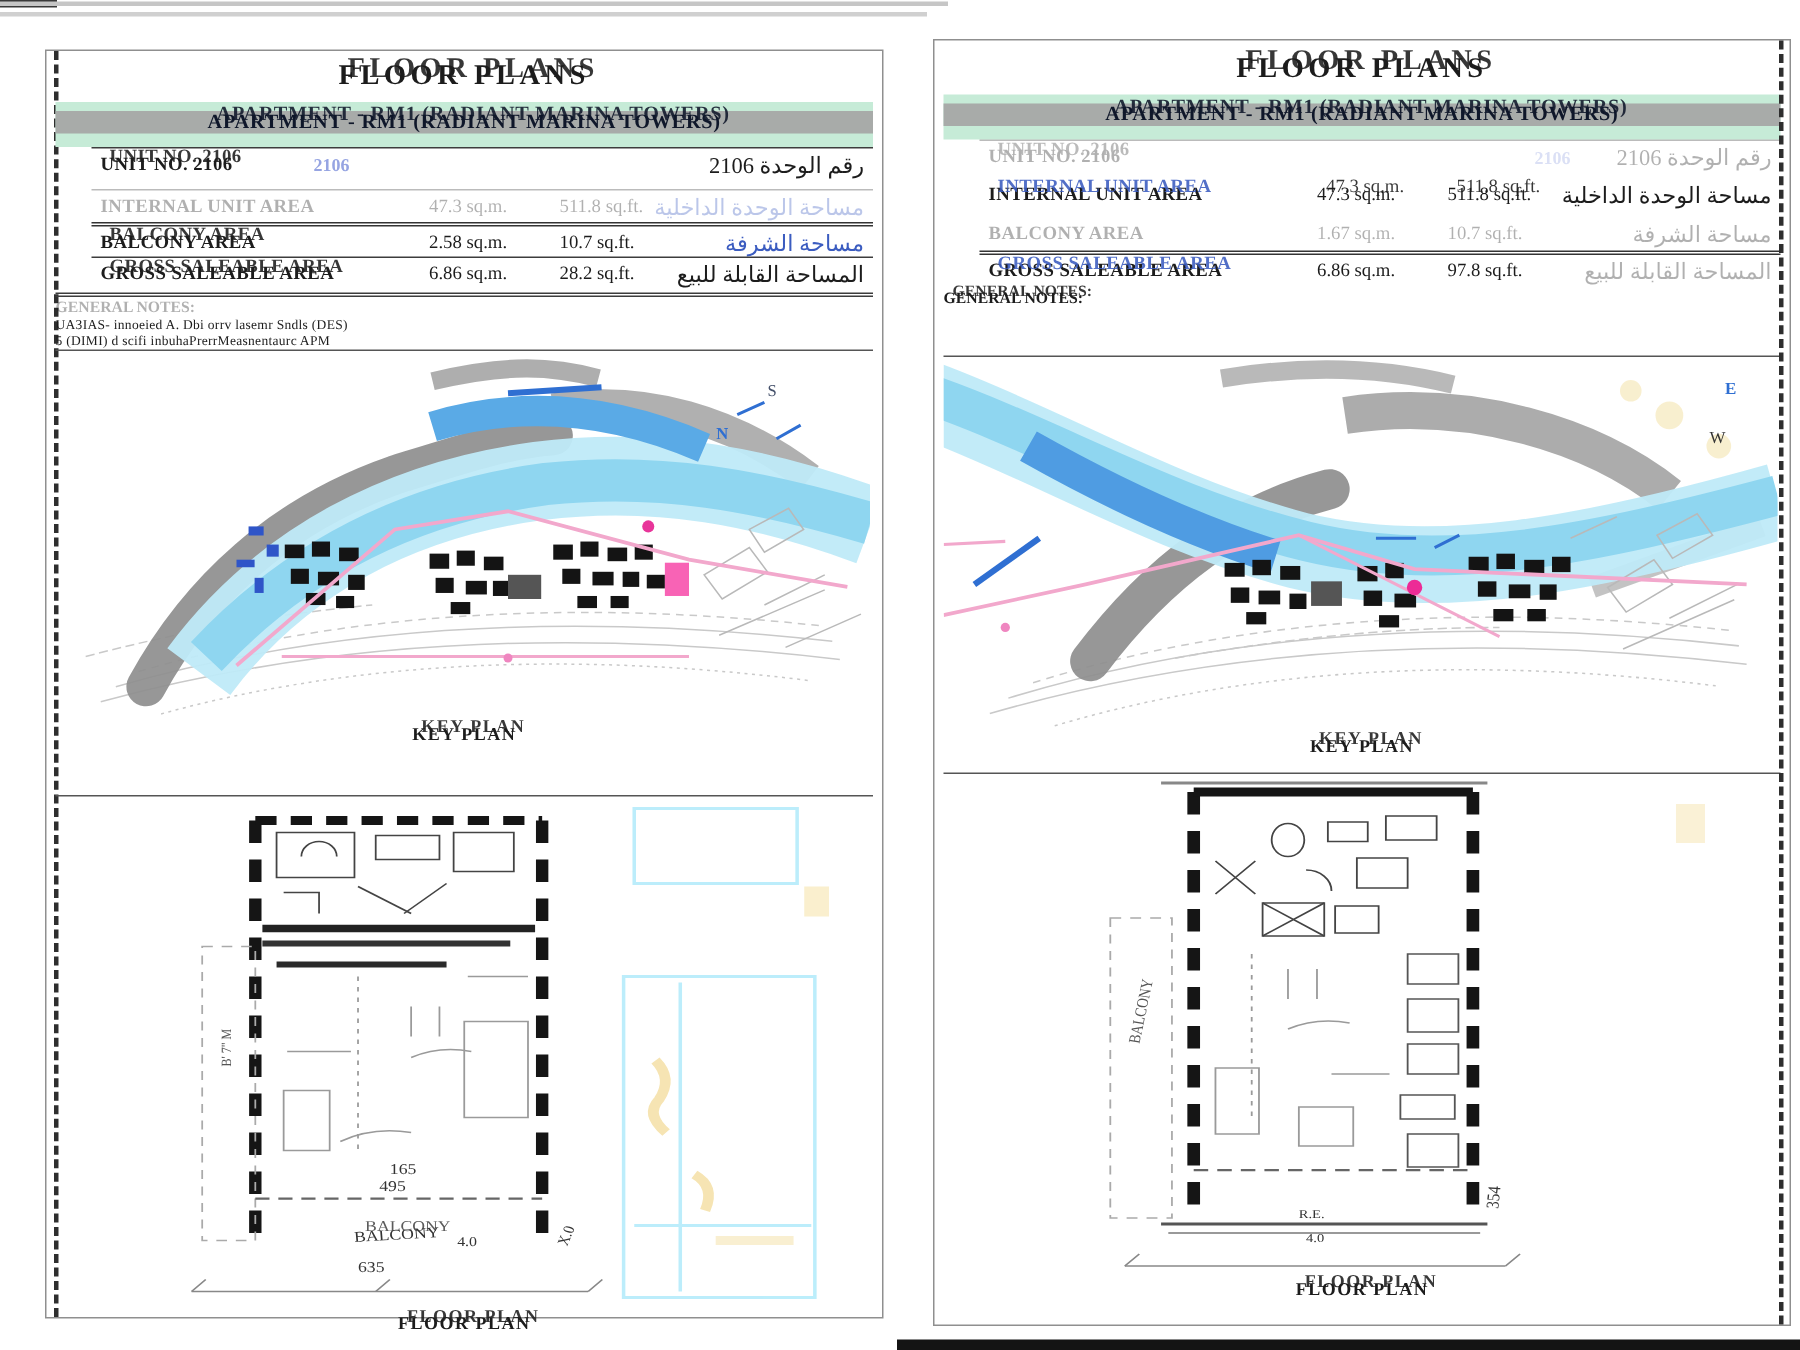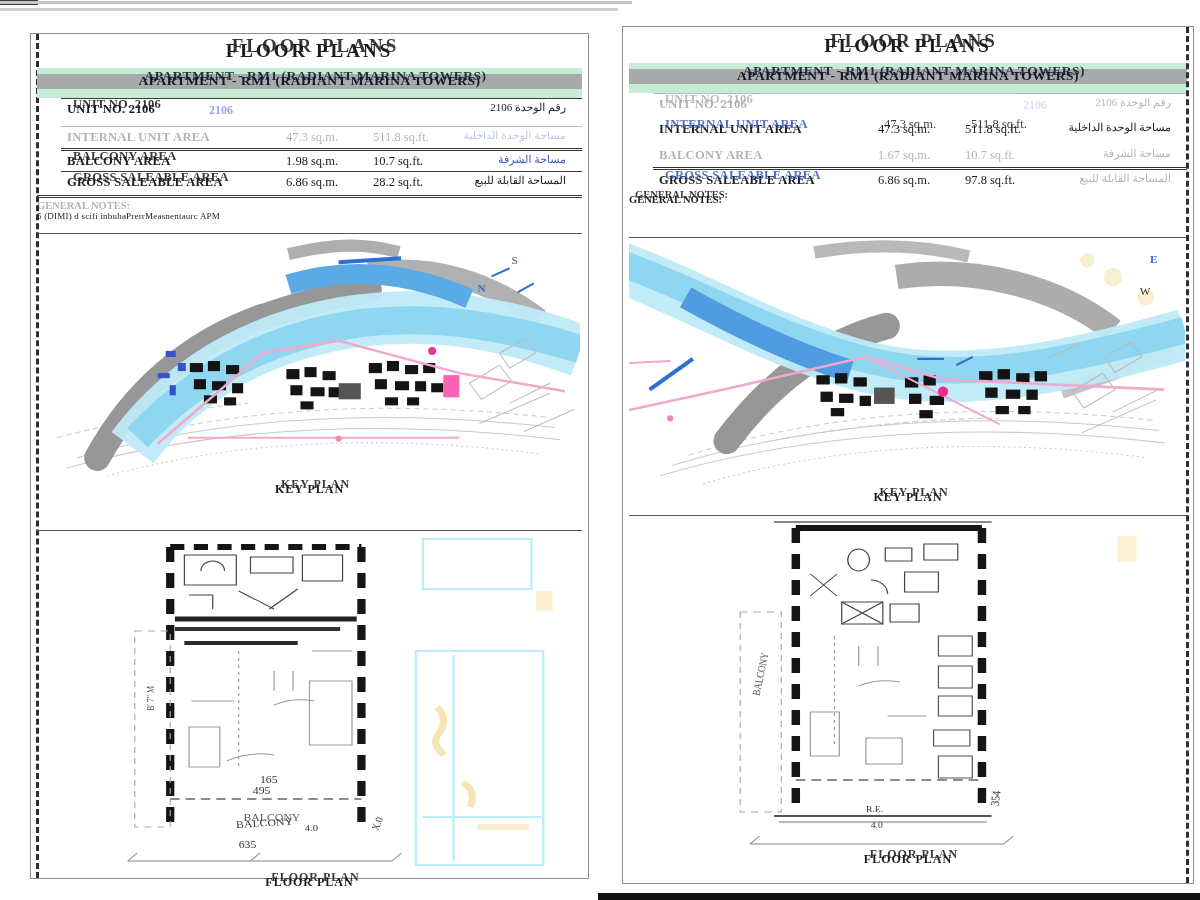--- a/index.html
+++ b/index.html
@@ -14,21 +14,21 @@
   .g span{white-space:nowrap;}
   .g span+span{position:absolute;left:6px;top:-5px;opacity:.88;}
   .title{position:absolute;left:0;right:0;text-align:center;font-weight:bold;font-size:19px;letter-spacing:3px;}
   .banner{position:absolute;left:6px;right:6px;height:30px;background:#c6ebd7;text-align:center;}
   .banner .stripe{position:absolute;left:0;right:0;top:6px;height:15px;background:#a5a5a5;opacity:.92;}
   .banner .g{position:relative;z-index:2;font-weight:bold;font-size:13.5px;letter-spacing:.5px;margin-top:5px;color:#0f172a;}
   .trow{position:absolute;left:6px;right:6px;border-top:1.6px solid #3c3c3c;font-size:12.5px;margin-left:24px;}
   .trow .lab{position:absolute;left:6px;top:3px;font-weight:bold;letter-spacing:.3px;}
   .trow .met{position:absolute;left:225px;top:3px;}
   .trow .imp{position:absolute;left:312px;top:3px;}
-  .trow .ar{position:absolute;right:16px;top:2px;direction:rtl;font-size:11px;}
+  .trow .ar{position:absolute;right:6px;top:2px;direction:rtl;font-size:15px;}
   .faint{opacity:.34;}
   .blue{color:#3b5cc0;}
   .softblue{color:#8495dd;opacity:.85;font-weight:bold;}
   .notes{position:absolute;left:6px;right:6px;border-top:3px double #3c3c3c;font-size:9px;line-height:11px;}
   .notes .nt{font-weight:bold;font-size:10.5px;}
   .notes .nl{letter-spacing:.2px;}
   .sect{position:absolute;left:6px;right:6px;border-top:1.4px solid #555;}
   .cap{position:absolute;left:0;right:0;text-align:center;font-weight:bold;font-size:12px;letter-spacing:1px;}
   svg{display:block;}
   svg text{font-family:"Liberation Serif","DejaVu Serif",serif;}
@@ -58,33 +58,34 @@
       <span class="ar">رقم الوحدة 2106</span>
     </div>
     <div class="trow faint" style="top:92px;height:22px;">
       <span class="lab">INTERNAL UNIT AREA</span>
       <span class="met">47.3 sq.m.</span>
       <span class="imp">511.8 sq.ft.</span>
       <span class="ar blue">مساحة الوحدة الداخلية</span>
     </div>
     <div class="trow" style="top:114px;height:23px;border-top:3px double #333;">
       <span class="lab g"><span>BALCONY AREA</span><span>BALCONY AREA</span></span>
-      <span class="met">1.98 sq.m.</span>
+      <span class="met">2.58 sq.m.</span>
       <span class="imp">10.7 sq.ft.</span>
       <span class="ar blue">مساحة الشرفة</span>
     </div>
     <div class="trow" style="top:137px;height:24px;">
       <span class="lab g"><span>GROSS SALEABLE AREA</span><span>GROSS SALEABLE AREA</span></span>
       <span class="met">6.86 sq.m.</span>
       <span class="imp">28.2 sq.ft.</span>
       <span class="ar">المساحة القابلة للبيع</span>
     </div>
 
     <div class="notes" style="top:161px;height:36px;padding-top:2px;">
       <div class="nt faint">GENERAL NOTES:</div>
+      <div class="nl">UA3IAS- innoeied A. Dbi orrv lasemr Sndls (DES)</div>
       <div class="nl">5 (DIMI) d scifi inbuhaPrerrMeasnentaurc APM</div>
     </div>
 
     <div class="sect" style="top:199px;height:272px;overflow:hidden;">
       <svg width="543" height="248" viewBox="0 0 540 246" preserveAspectRatio="none">
         <g stroke="#c9c9c9" fill="none" stroke-width="1">
           <path d="M30,232 Q250,172 520,204"></path>
           <path d="M40,222 Q250,162 515,192"></path>
           <path d="M55,212 Q255,154 510,182" stroke-dasharray="5 4"></path>
           <path d="M70,240 Q260,188 500,218" stroke-dasharray="2 3"></path>

